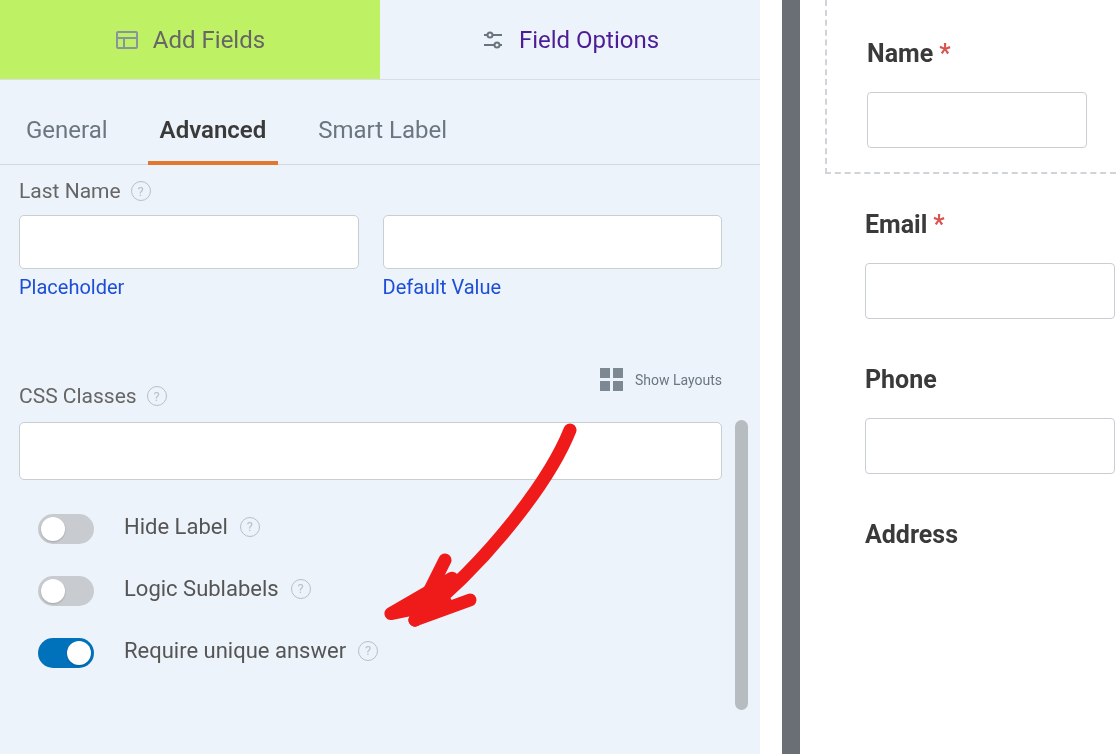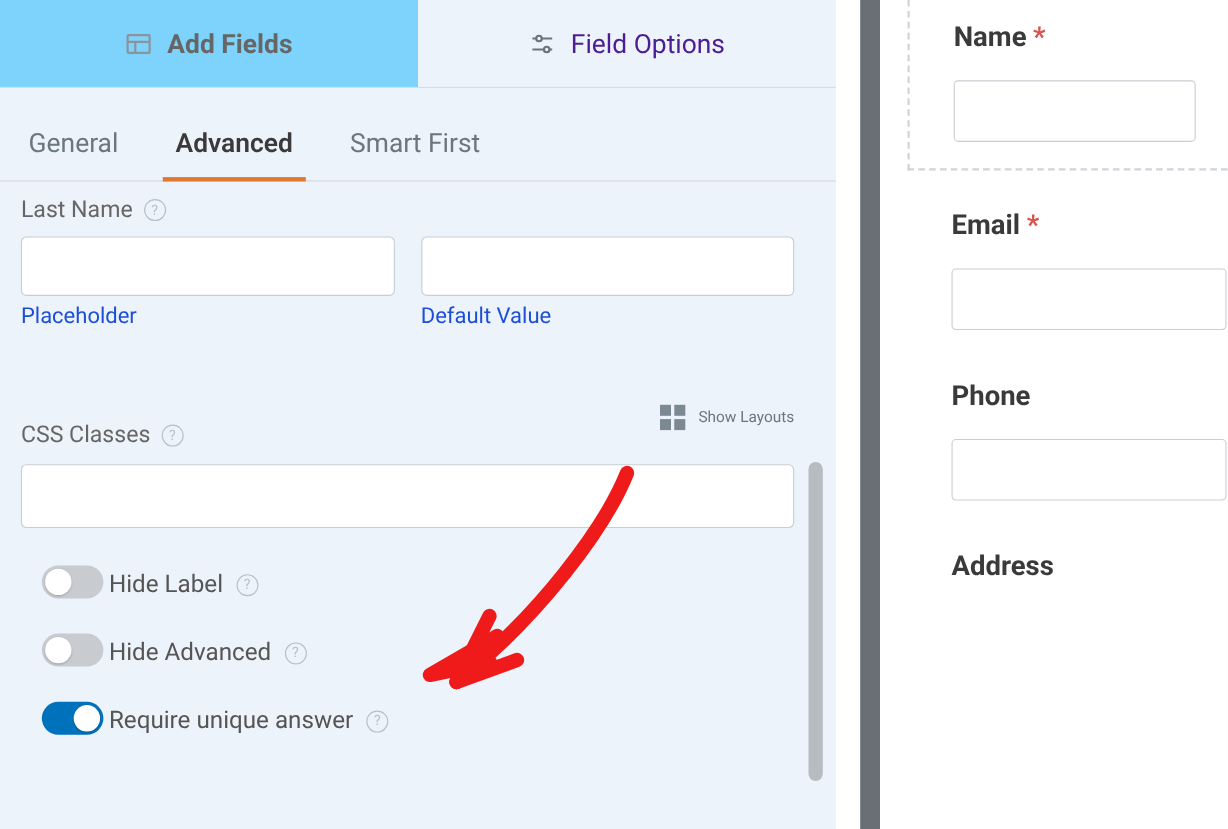--- a/index.html
+++ b/index.html
@@ -25,21 +25,21 @@
   .top-tab {
     flex: 1;
     display: flex;
     align-items: center;
     justify-content: center;
     gap: 14px;
     font-size: 24px;
     color: #4c1d95;
     cursor: pointer;
   }
-  .top-tab.inactive { background: #7dd3fc; color: #666; font-weight: bold; }
+  .top-tab.inactive { background: #bef264; color: #666; }
   .icon-svg { width: 24px; height: 24px; fill: #7d8992; }
   .sub-tabs {
     display: flex;
     padding: 0 20px;
     margin-top: 26px;
     border-bottom: 1px solid #d2d8dd;
   }
   .sub-tab {
     padding: 10px 6px 20px 6px;
     margin-right: 40px;
@@ -102,21 +102,21 @@
   }
   .grid-icon span { background: #7d8992; }
   .css-input {
     width: 100%; height: 58px;
     border: 1px solid #c9ced3;
     border-radius: 5px; background: #fff;
     padding: 0 14px; font-size: 19px;
   }
   .toggles { margin-top: 34px; padding: 0 38px; }
   .toggle-row {
-    display: flex; align-items: flex-end; gap: 5px;
+    display: flex; align-items: flex-start; gap: 30px;
     margin-bottom: 32px;
   }
   .toggle {
     width: 56px; height: 30px;
     border-radius: 15px;
     position: relative;
     cursor: pointer;
   }
   .toggle.off { background: #c8ccd0; }
   .toggle.on  { background: #0072bc; }
@@ -143,21 +143,21 @@
     border-right: 18px solid #6a6f75;
   }
 
   .preview {
     position: absolute; left: 825px; top: 0; right: 0; height: 754px;
     background: #fff;
     padding-left: 0;
   }
   .preview-field-box {
     border: 2px dashed #cfd4d9;
-    padding: 20px 0 24px 40px;
+    padding: 39px 0 24px 40px;
     margin-bottom: 36px;
     border-right: none;
     border-top: none;
   }
   .preview-label { font-size: 25px; font-weight: 700; color: #3a3a3a; }
   .req { color: #d9534f; margin-left: 6px; }
   .preview-input {
     margin-top: 24px;
     width: 220px; height: 56px;
     border: 1px solid #c9ced3;
@@ -195,21 +195,21 @@
           <line x1="3" y1="17" x2="21" y2="17" stroke="#6a747d" stroke-width="2"></line>
           <circle cx="16" cy="17" r="2.5" fill="#ecf3fa" stroke="#6a747d" stroke-width="2"></circle>
         </svg>
       <span>Field Options</span>
     </div>
   </div>
 
   <div class="sub-tabs">
     <div class="sub-tab">General</div>
     <div class="sub-tab active">Advanced</div>
-    <div class="sub-tab">Smart First</div>
+    <div class="sub-tab">Smart Label</div>
   </div>
 
   <div class="section">
     <div class="field-label">
       <span>Last Name</span>
       <span class="help-icon">?</span>
     </div>
     <div class="two-col">
       <div class="col">
         <input class="text-input" type="text" value="" style="">
@@ -249,21 +249,21 @@
       <div class="toggle-label">
           <span>Hide Label</span>
           <span class="help-icon">?</span>
         </div>
     </div>
     <div class="toggle-row">
       <div class="toggle off">
           <div class="knob"></div>
         </div>
       <div class="toggle-label">
-          <span>Hide Advanced</span>
+          <span>Logic Sublabels</span>
           <span class="help-icon">?</span>
         </div>
     </div>
     <div class="toggle-row">
       <div class="toggle on">
           <div class="knob"></div>
         </div>
       <div class="toggle-label">
           <span>Require unique answer</span>
           <span class="help-icon">?</span>

